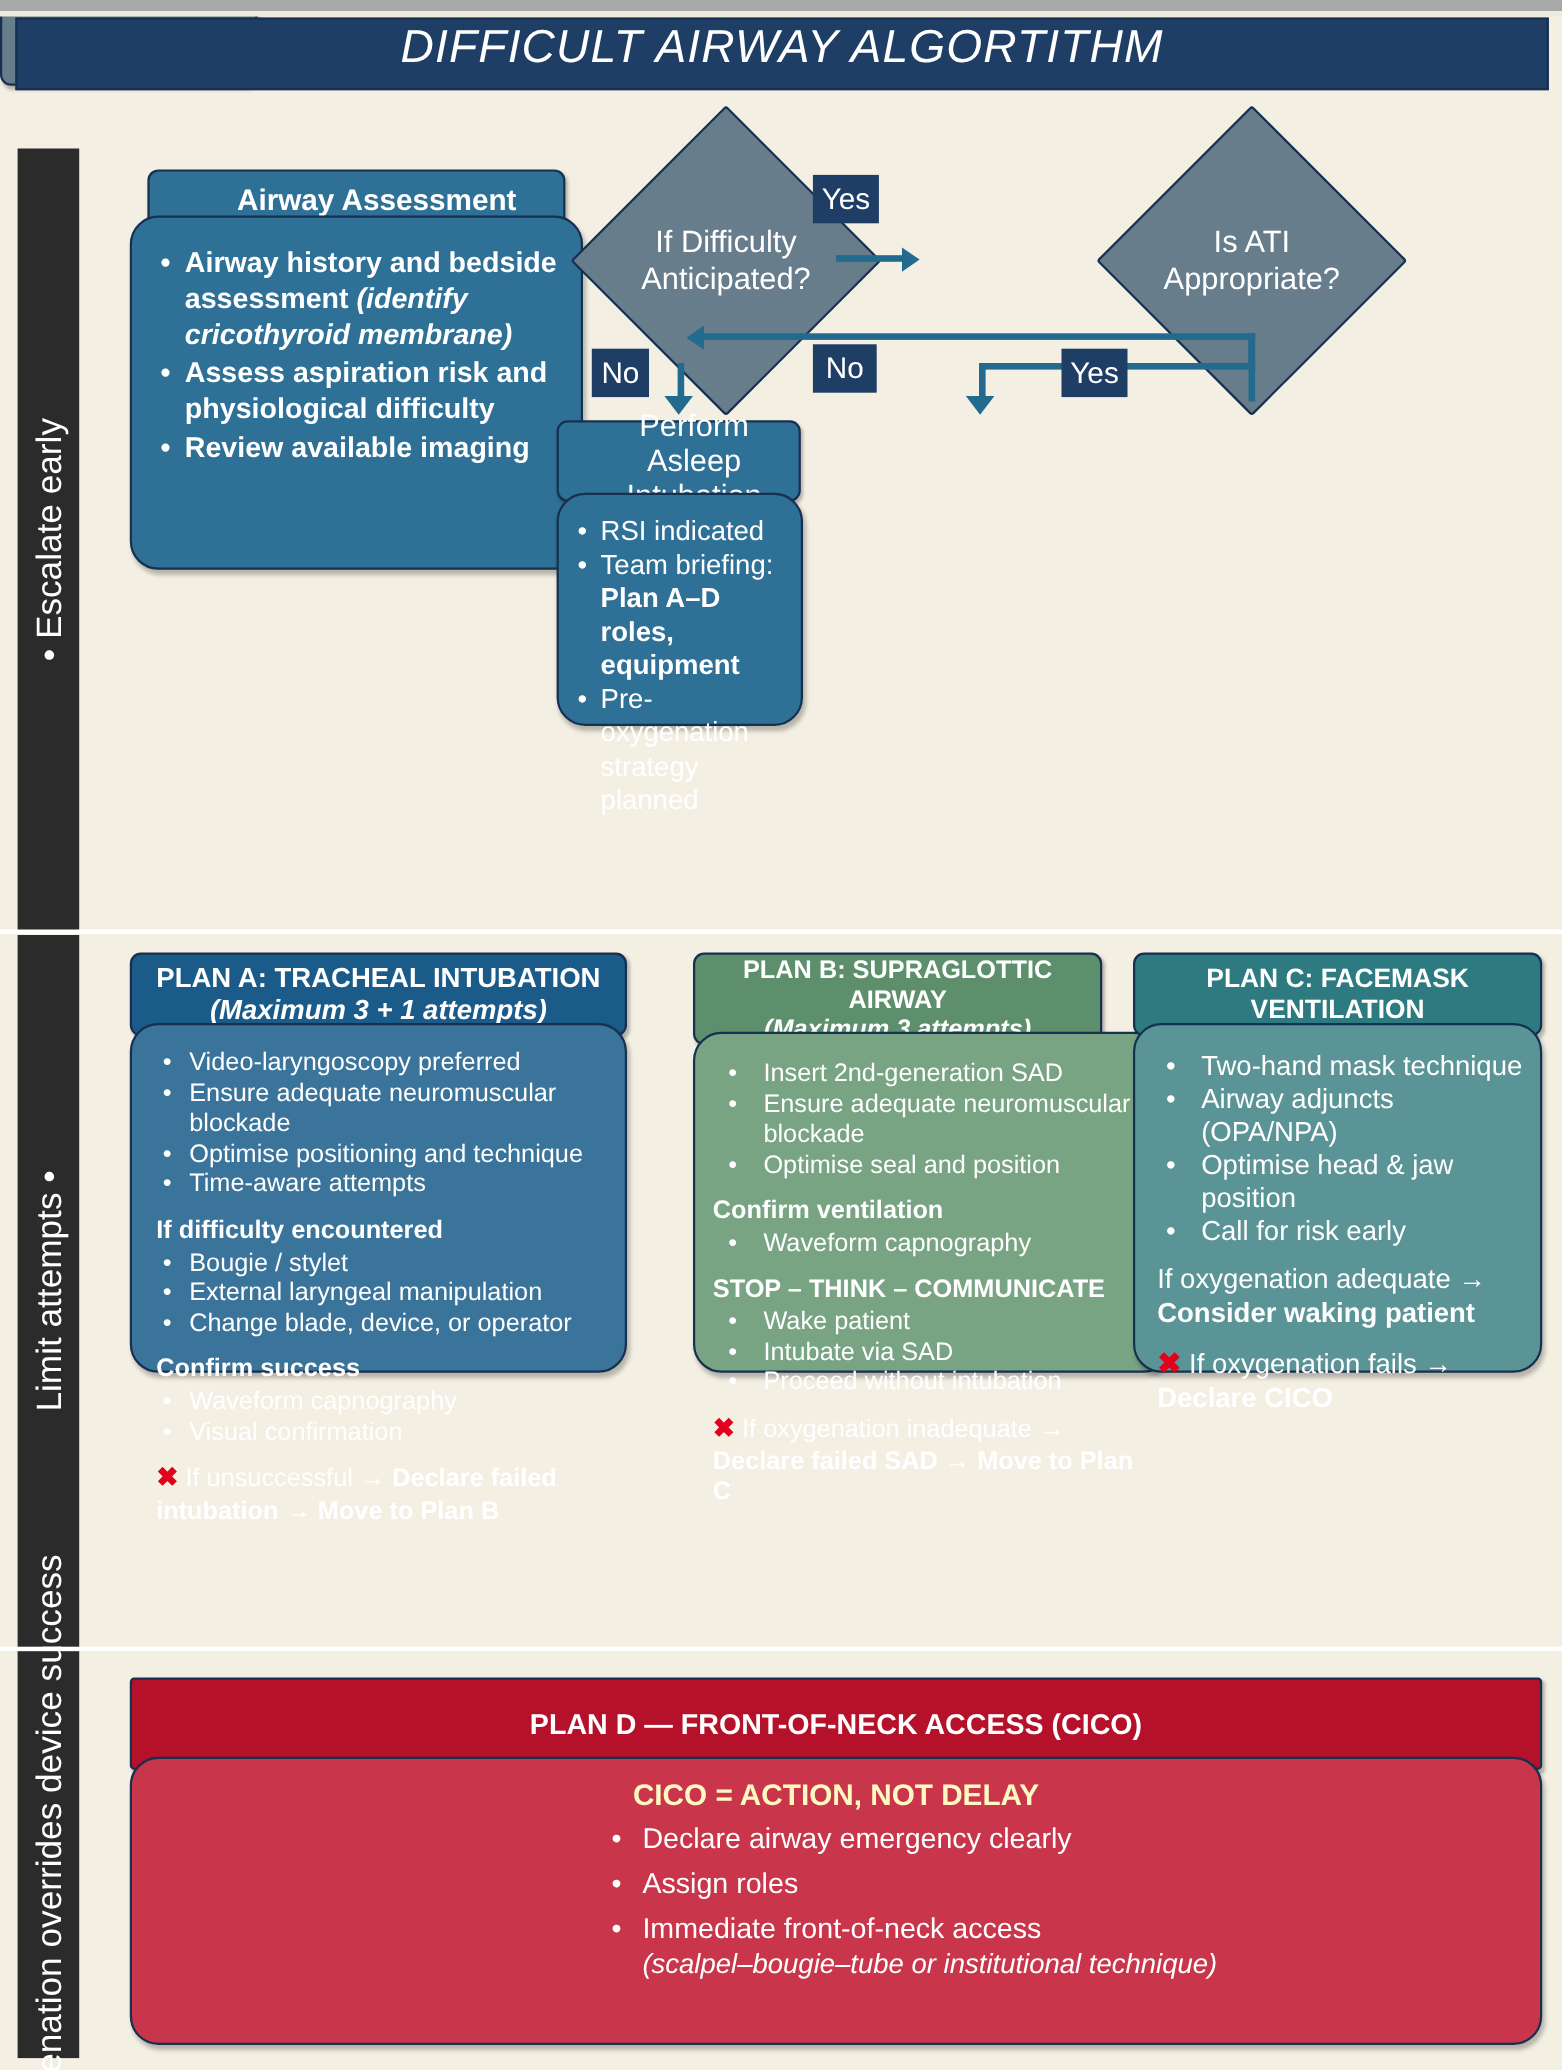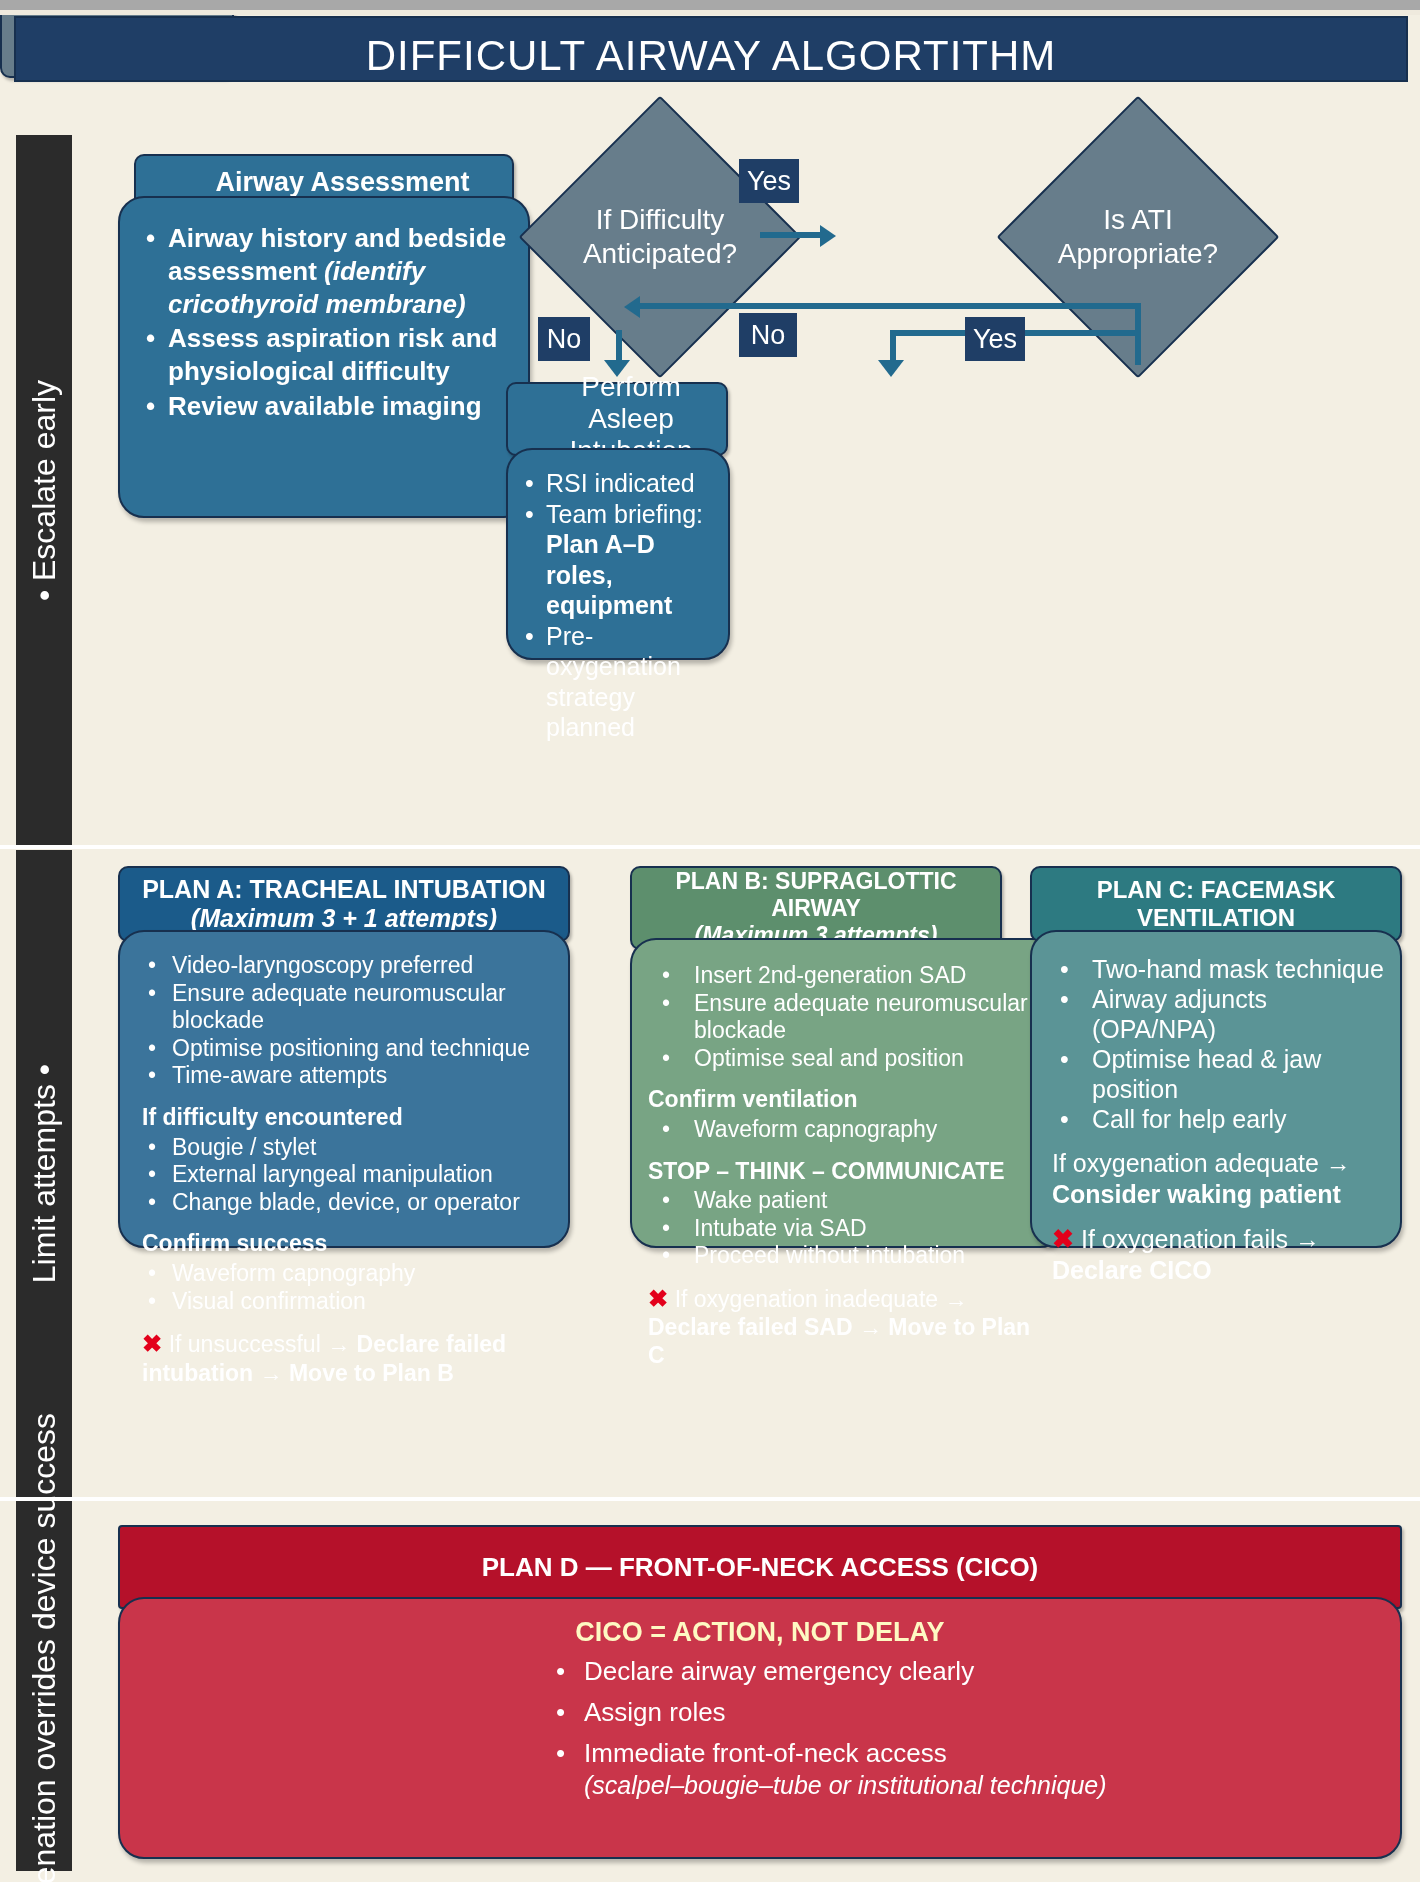--- a/index.html
+++ b/index.html
@@ -13,21 +13,21 @@
   .page{position:absolute;inset:0;background:#f3efe3;}
 
   
   .top-strip{position:absolute;left:0;top:0;width:1420px;height:10px;background:#a8a8a8;}
   .top-strip2{position:absolute;left:0;top:10px;width:1420px;height:5px;background:#efeade;}
 
   
   .title-banner{
     position:absolute;left:14px;top:16px;width:1390px;height:62px;
     background:#1f3e66;border:2px solid #17304f;
-    display:flex;align-items:flex-end;justify-content:center;
+    display:flex;align-items:flex-start;justify-content:center;font-style:italic;
   }
   .title-banner span{
     color:#ffffff;font-size:42px;letter-spacing:1px;
     font-family:"Liberation Sans", sans-serif;font-weight:400;
   }
 
   
   .sidebar{
     position:absolute;left:16px;width:56px;background:#2b2b2b;
     display:flex;align-items:center;justify-content:center;
@@ -311,21 +311,21 @@
   </div>
 
   <div class="hdr plan-hdr" id="pc-hdr">
     <span class="l1">PLAN C: FACEMASK VENTILATION</span>
   </div>
   <div class="body-card" id="pc-body">
     <ul class="plist">
       <li>Two-hand mask technique</li>
       <li>Airway adjuncts (OPA/NPA)</li>
       <li>Optimise head &amp; jaw position</li>
-      <li>Call for help early</li>
+      <li>Call for risk early</li>
     </ul>
     <div class="fail">
       <span>If oxygenation adequate → </span><b>Consider waking patient</b>
     </div>
     <div class="fail">
       <span class="xmark">✖</span>
       <span>If oxygenation fails → </span><b>Declare CICO</b>
     </div>
   </div>
 

